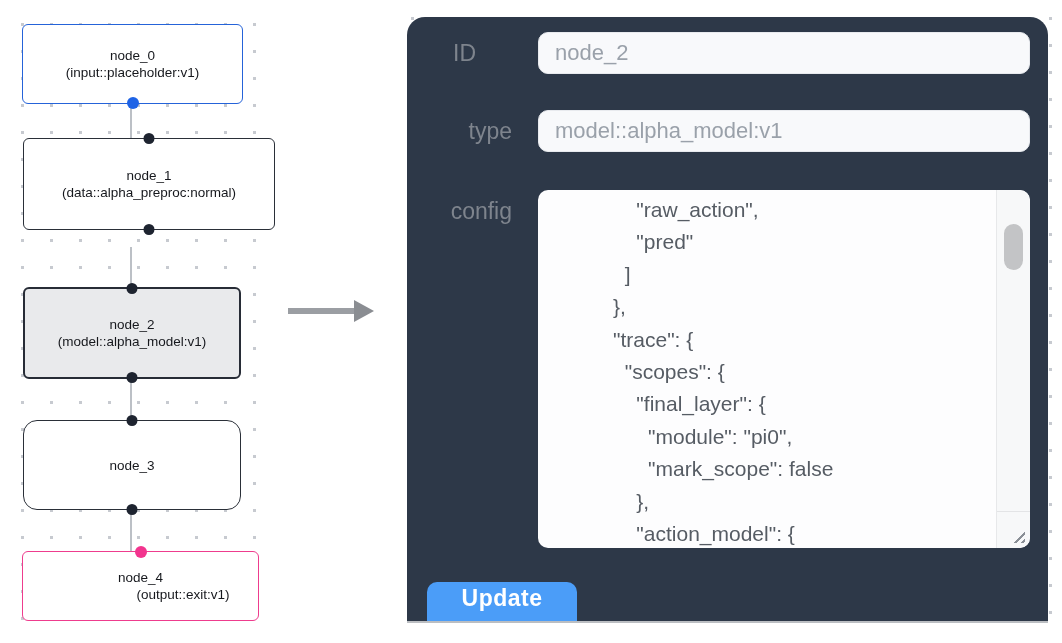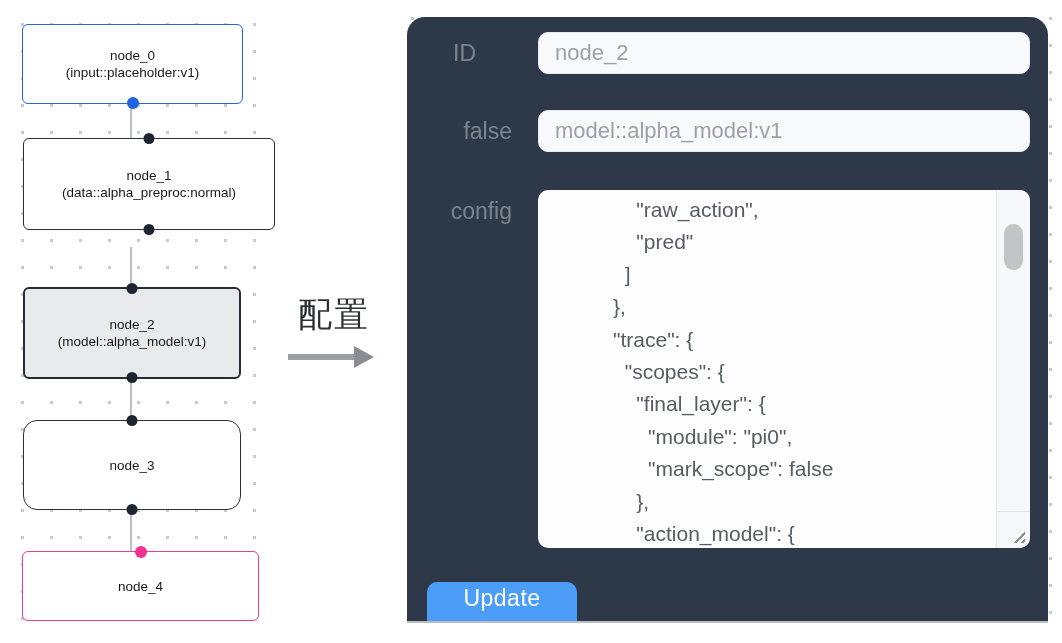--- a/index.html
+++ b/index.html
@@ -89,21 +89,21 @@
     background:#c3c4c6;border-radius:10px;
   }
   .resize-grip{
     position:absolute;right:5px;bottom:5px;width:15px;height:15px;
     background:repeating-linear-gradient(135deg,transparent 0 3px,#8a8f96 3px 5px);
     clip-path:polygon(100% 0,0 100%,100% 100%);
   }
   .update-btn{
     position:absolute;left:20px;top:565px;width:150px;height:60px;
     background:#4b9df8;border:none;border-radius:10px;
-    color:#ffffff;font-family:inherit;font-size:23px;font-weight:400;
+    color:#ffffff;font-family:inherit;font-size:23px;font-weight:700;
     letter-spacing:.5px;padding-bottom:29px;cursor:pointer;
   }
 </style>
 </head>
 <body>
 
 <div class="canvas-left">
   <div class="edge e0"></div>
   <div class="edge e1"></div>
   <div class="edge e2"></div>
@@ -130,39 +130,39 @@
   </div>
 
   <div class="node n3">
     <div class="t">node_3</div>
     <span class="port top"></span>
     <span class="port bottom"></span>
   </div>
 
   <div class="node n4">
     <div class="t">node_4</div>
+    <div class="s">(output::exit:v1)</div>
     <span class="port top pink"></span>
   </div>
 </div>
 
 <div class="cfg-arrow">
-  <div class="lbl">配置</div>
   <div class="arrow-shape">
     <div class="arrow-shaft"></div>
     <div class="arrow-head"></div>
   </div>
 </div>
 
 <div class="canvas-right">
   <div class="panel">
 
     <div class="field-label lbl-id">ID</div>
     <input class="text-input in-id" type="text" value="node_2" style="">
 
-    <div class="field-label lbl-type">false</div>
+    <div class="field-label lbl-type">type</div>
     <input class="text-input in-type" type="text" value="model::alpha_model:v1" style="">
 
     <div class="field-label lbl-config">config</div>
     <div class="config-box">
       <textarea spellcheck="false" style="">          "raw_action",
           "pred"
         ]
       },
       "trace": {
         "scopes": {

